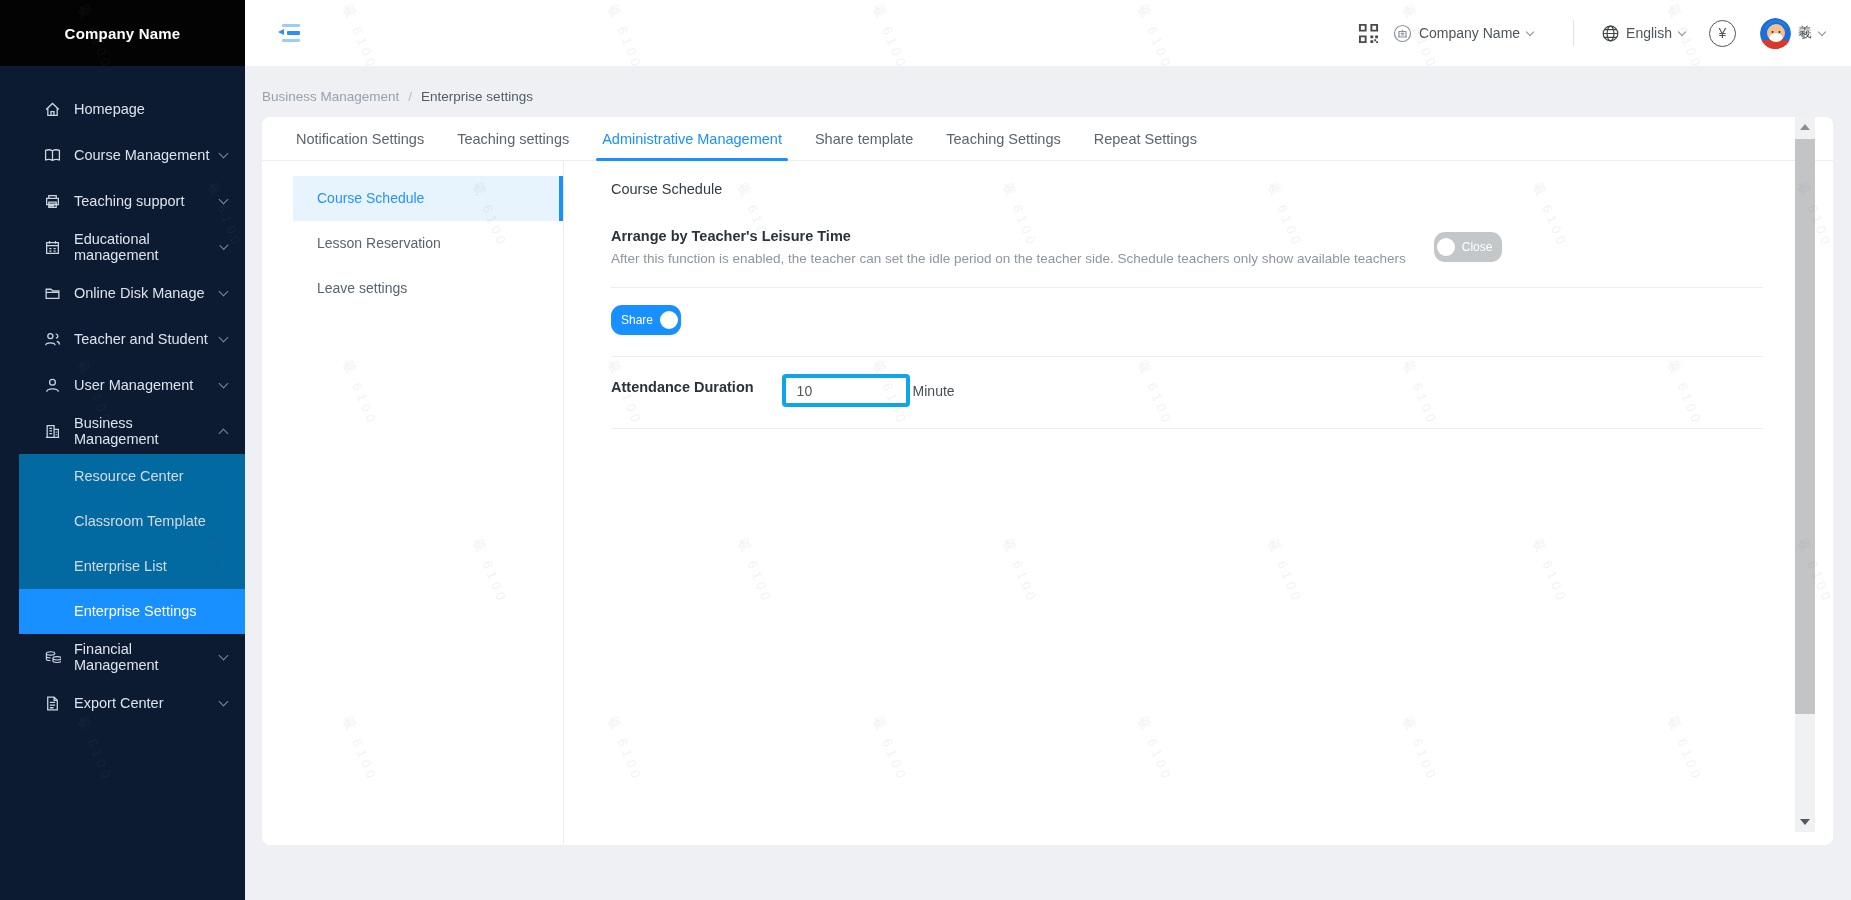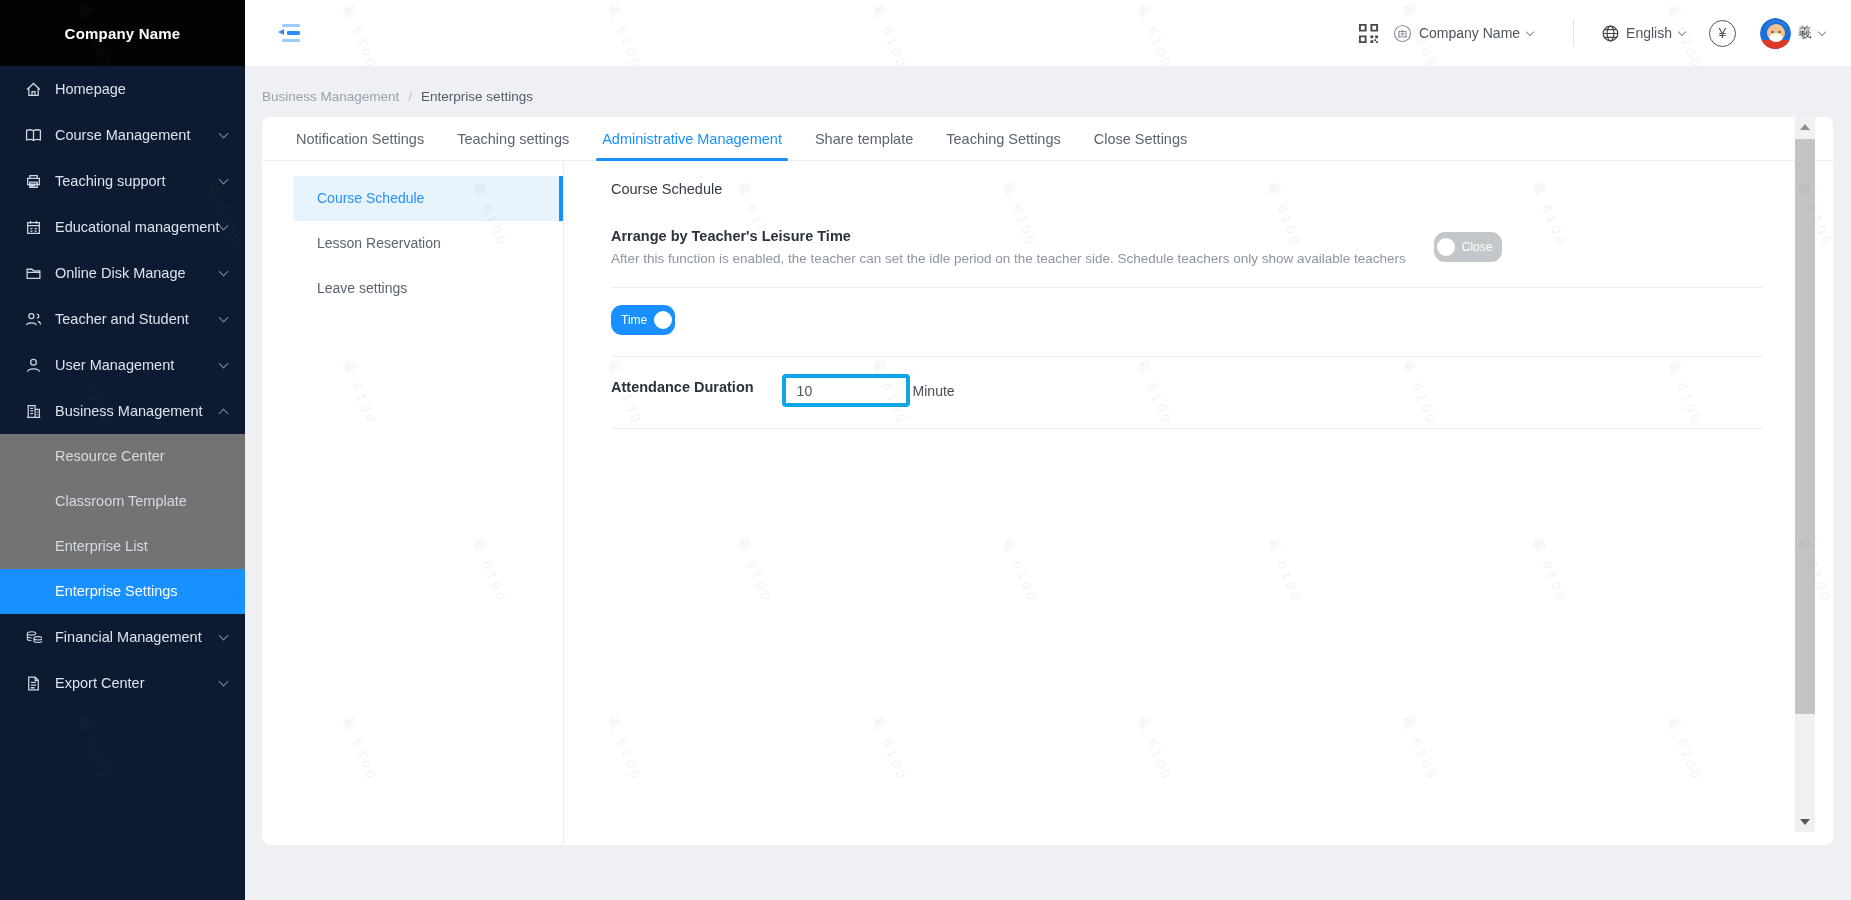--- a/index.html
+++ b/index.html
@@ -3,27 +3,27 @@
 <meta charset="utf-8">
 <style>
   * { margin:0; padding:0; box-sizing:border-box; }
   html,body { width:1851px; height:900px; overflow:hidden; }
   body { font-family:"Liberation Sans", sans-serif; background:#eef0f4; color:#333; }
   .screen { position:relative; width:1851px; height:900px; display:flex; }
 
   
   .sidebar { width:245px; height:900px; background:#0c1b31; flex-shrink:0; display:flex; flex-direction:column; }
   .side-logo { height:66px; background:#030303; color:#fff; display:flex; align-items:center; justify-content:center; font-size:15px; font-weight:bold; letter-spacing:.2px; }
-  .nav { padding-top:0; }
+  .nav { padding-top:20px;margin-left:19px; }
   .nav-item { height:46px; display:flex; align-items:center; padding:0 18px 0 25px; color:#dde3ec; font-size:14.5px; cursor:pointer; }
   .nav-item .ico { width:17px; height:17px; margin-right:13px; flex-shrink:0; display:flex; align-items:center; justify-content:center; }
   .nav-item .ico svg { width:17px; height:17px; stroke:#cdd5e0; fill:none; stroke-width:1.2; }
   .chev { width:7px; height:7px; border-right:1.6px solid #7e8a9d; border-bottom:1.6px solid #7e8a9d; transform:rotate(45deg); margin-left:auto; margin-top:-3px; }
   .chev.up { transform:rotate(-135deg); margin-top:4px; }
-  .submenu { background:#737373; }
+  .submenu { background:#0369a1; }
   .sub-item { height:45px; line-height:45px; padding-left:55px; color:#d4dbe4; font-size:14.5px; cursor:pointer; }
   .sub-item.active { background:#1890ff; color:#fff; }
 
   
   .right-col { flex:1; display:flex; flex-direction:column; min-width:0; }
 
   
   .topbar { height:66px; background:#fff; display:flex; align-items:center; padding:0 26px 0 33px; flex-shrink:0; }
   .fold { width:22px; height:18px; position:relative; cursor:pointer; }
   .fold .b1,.fold .b2,.fold .b3 { position:absolute; left:4px; right:0; height:3.2px; border-radius:1px; background:#9ccdf8; }
@@ -272,21 +272,21 @@
     </div>
 
     <div class="card">
 
       <div class="tabsbar">
         <div class="tab">Notification Settings</div>
         <div class="tab">Teaching settings</div>
         <div class="tab active">Administrative Management</div>
         <div class="tab">Share template</div>
         <div class="tab">Teaching Settings</div>
-        <div class="tab">Close Settings</div>
+        <div class="tab">Repeat Settings</div>
       </div>
 
       <div class="card-body">
 
         <div class="subnav">
           <div class="subnav-item active">Course Schedule</div>
           <div class="subnav-item">Lesson Reservation</div>
           <div class="subnav-item">Leave settings</div>
         </div>
 
@@ -299,21 +299,21 @@
               <div class="s-desc">After this function is enabled, the teacher can set the idle period on the teacher side. Schedule teachers only show available teachers</div>
             </div>
             <div class="switch off">
               <span class="knob"></span>
               <span class="sw-label">Close</span>
             </div>
           </div>
 
           <div class="setting-row">
             <div class="switch on">
-              <span class="sw-label">Time</span>
+              <span class="sw-label">Share</span>
               <span class="knob"></span>
             </div>
           </div>
 
           <div class="setting-row">
             <div>
               <div class="s-title">Attendance Duration</div>
             </div>
             <div class="dur-ctrl">
               <input class="dur-input" type="text" value="10" style="">

